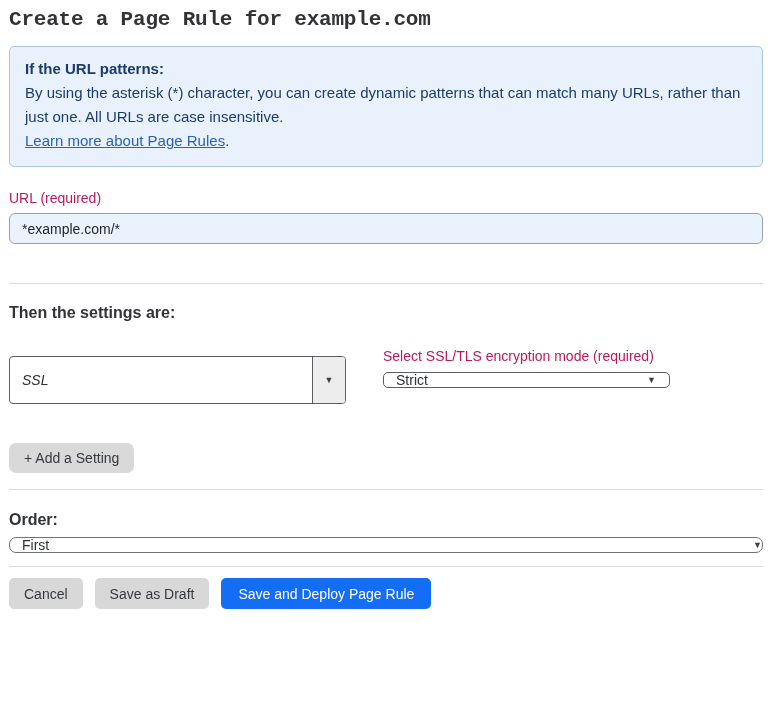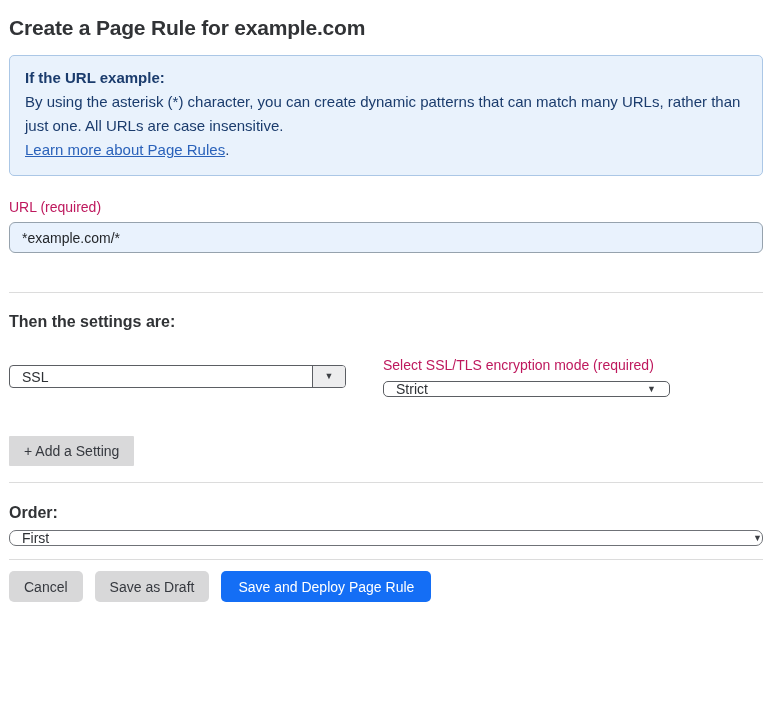--- a/index.html
+++ b/index.html
@@ -6,21 +6,21 @@
   html, body { margin: 0; padding: 0; }
   body {
     width: 772px; height: 711px; background: #ffffff;
     font-family: "Liberation Sans", sans-serif;
     color: #36393a; overflow: hidden;
   }
   .container { padding: 5px 9px 0; }
 
   .page-title {
     font-size: 21px; font-weight: 700; color: #313336;
-    margin: 11px 0 0; letter-spacing: -0.2px;
+    margin: 3px 0 0; letter-spacing: -0.2px; font-family: Liberation Mono, monospace;
   }
 
   .info-box {
     margin-top: 15px;
     background: #e9f2fc;
     border: 1px solid #abc7e6;
     border-radius: 5px;
     padding: 10px 15px 13px;
     color: #1b3c6d;
     font-size: 15px; line-height: 24px;
@@ -44,24 +44,24 @@
   .divider-3 { margin-top: 13px; }
 
   .section-heading { font-size: 16px; font-weight: 700; color: #313336; margin: 20px 0 0; }
   .order-heading { margin-top: 21px; }
 
   .settings-grid { display: flex; gap: 37px; margin-top: 26px; }
   .col-left { width: 337px; }
   .col-right { width: 287px; }
 
   .custom-select {
-    margin-top: 8px; height: 23px; background: #ffffff;
+    margin-top: 8px; height: 48px; background: #ffffff;
     border: 1px solid #5b5e63; border-radius: 4px;
     display: flex; align-items: center; font-size: 14px; color: #2e3135;
-    cursor: pointer; overflow: hidden;
+    cursor: pointer; overflow: hidden; font-style: italic;
   }
   .custom-select .select-value { padding-left: 12px; flex: 1; }
   .arrow-box {
     width: 33px; align-self: stretch; background: #ededee;
     border-left: 1px solid #5b5e63;
     display: flex; align-items: center; justify-content: center;
   }
   .arrow-glyph { font-size: 9px; color: #3c3f44; line-height: 1; }
 
   .plain-select {
@@ -72,21 +72,21 @@
   }
 
   .order-label { margin-top: 25px; }
   .order-select {
     border: 1px solid #6f7277; border-radius: 7px; padding: 0 0 0 12px;
   }
 
   .add-setting-btn {
     margin-top: 39px; display: inline-block;
     background: #d9d9da; color: #36393f;
-    border: none; border-radius: 1px; height: 30px; padding: 0 15px;
+    border: none; border-radius: 7px; height: 30px; padding: 0 15px;
     font-size: 14px; font-family: "Liberation Sans", sans-serif; cursor: pointer;
   }
 
   .help-text {
     margin-top: 6px; font-size: 14px; line-height: 25px; color: #53575c;
     max-width: 752px;
   }
 
   .footer { margin-top: 11px; display: flex; gap: 12px; align-items: center; }
   .btn {
@@ -97,21 +97,21 @@
   .btn-blue { background: #146ef5; color: #ffffff; padding: 0 17px; }
 </style>
 </head>
 <body>
 
 <div class="container">
 
   <h1 class="page-title">Create a Page Rule for example.com</h1>
 
   <div class="info-box">
-    <div class="info-heading">If the URL example:</div>
+    <div class="info-heading">If the URL patterns:</div>
     <div>By using the asterisk (*) character, you can create dynamic patterns that can match many URLs, rather than just one. All URLs are case insensitive.</div>
     <div><span class="info-link">Learn more about Page Rules</span><span>.</span></div>
   </div>
 
   <div class="field-label url-label">URL (required)</div>
   <input class="url-input" type="text" value="*example.com/*" style="">
 
   <hr class="divider divider-1">
 
   <h2 class="section-heading">Then the settings are:</h2>

